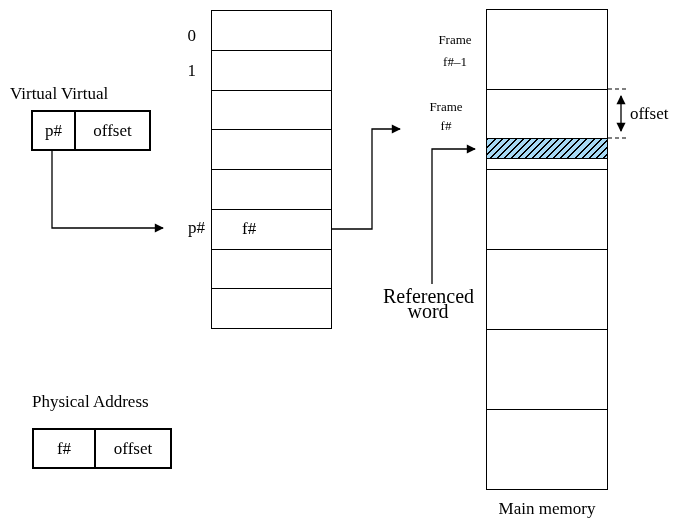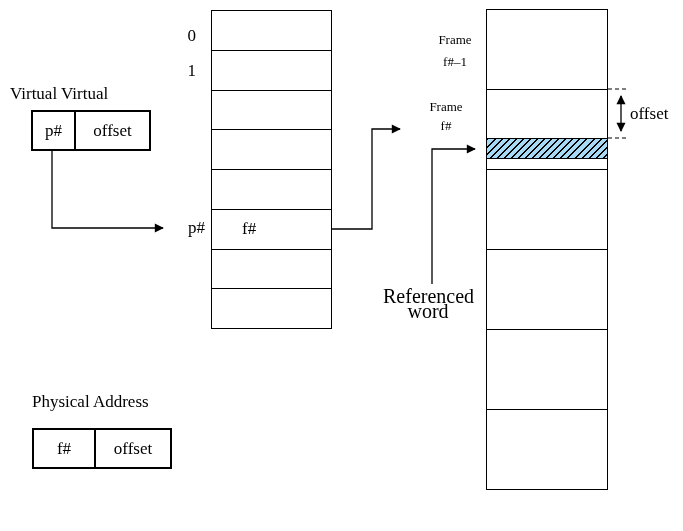--- a/index.html
+++ b/index.html
@@ -59,20 +59,21 @@
 
   <div class="tbl" style="left:486px;top:9px;width:122px;height:481px;">
     <div class="row"></div>
     <div class="row"></div>
     <div class="row"></div>
     <div class="row"></div>
     <div class="row"></div>
     <div class="row"></div>
   </div>
   <div id="hatch"></div>
+  <div class="lbl center" style="left:486px;top:500px;width:122px;">Main memory</div>
 
   <div class="twoline" style="left:410px;top:29px;width:90px;line-height:22px;">
     <div>Frame</div>
     <div>f#–1</div>
   </div>
 
   <div class="twoline" style="left:401px;top:97px;width:90px;line-height:19px;">
     <div>Frame</div>
     <div>f#</div>
   </div>

